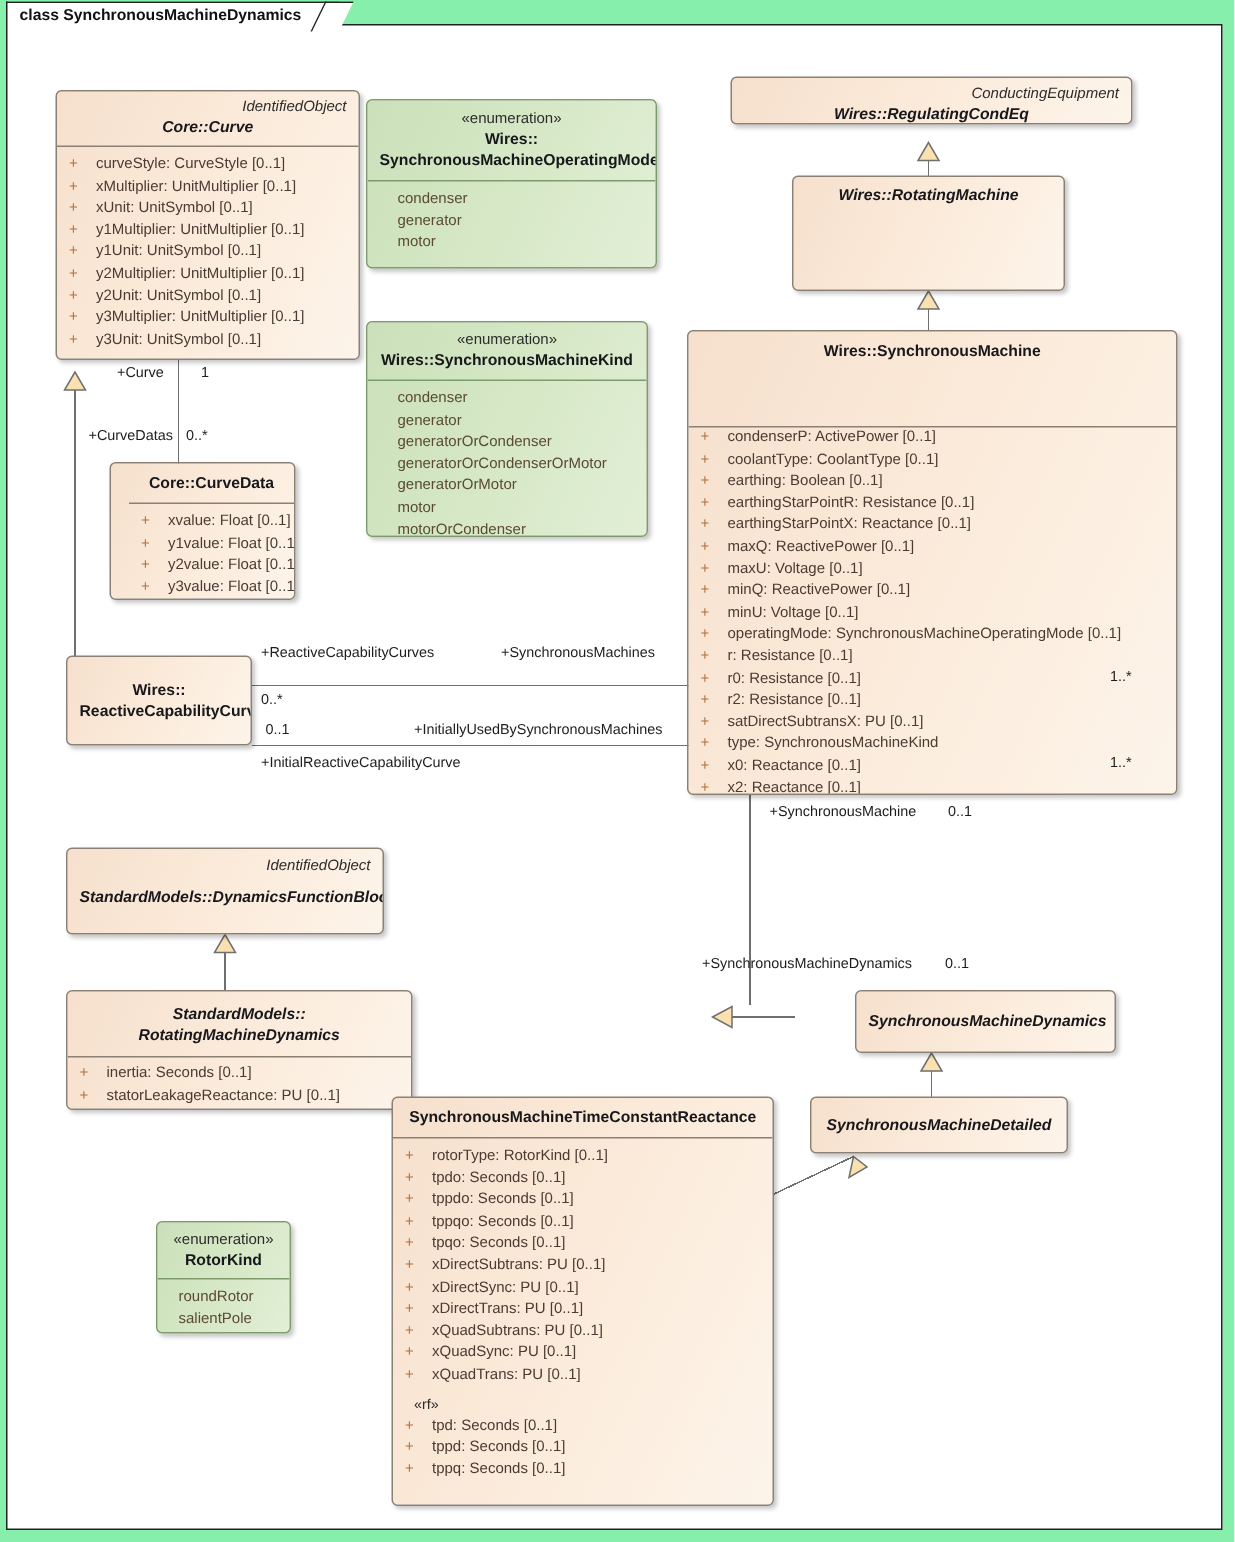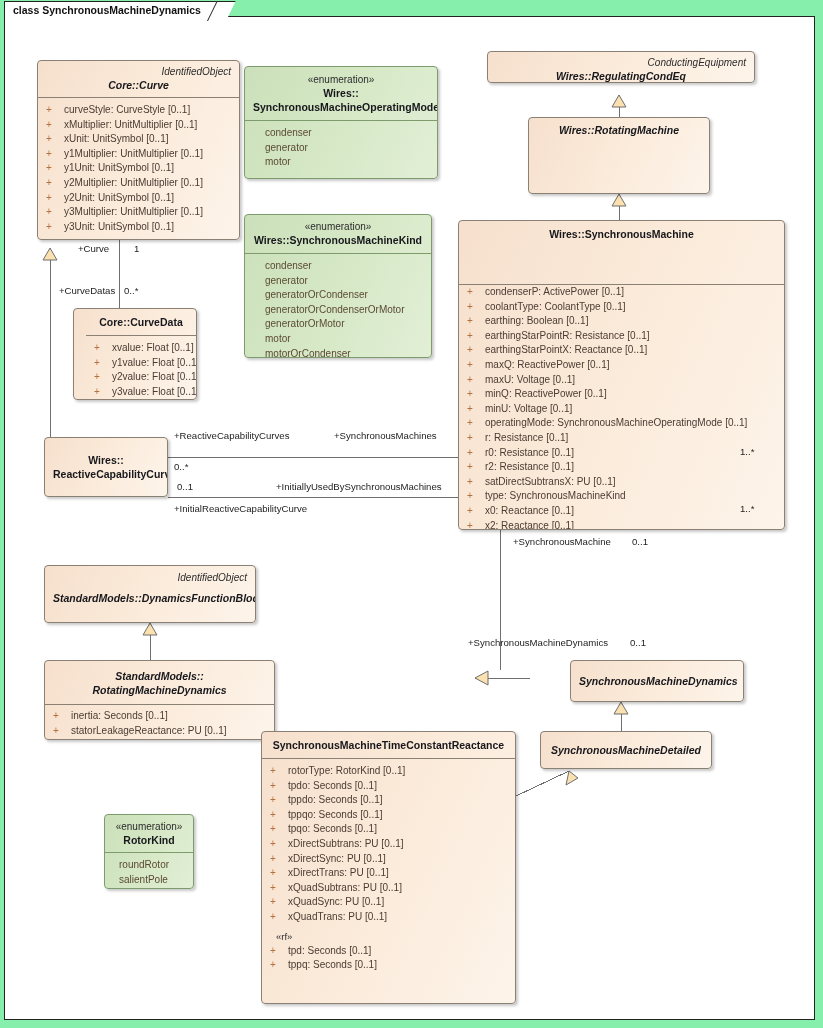--- a/index.html
+++ b/index.html
@@ -295,20 +295,21 @@
       <span class="attr"><span class="vis">+</span><span>tppqo: Seconds [0..1]</span></span>
       <span class="attr"><span class="vis">+</span><span>tpqo: Seconds [0..1]</span></span>
       <span class="attr"><span class="vis">+</span><span>xDirectSubtrans: PU [0..1]</span></span>
       <span class="attr"><span class="vis">+</span><span>xDirectSync: PU [0..1]</span></span>
       <span class="attr"><span class="vis">+</span><span>xDirectTrans: PU [0..1]</span></span>
       <span class="attr"><span class="vis">+</span><span>xQuadSubtrans: PU [0..1]</span></span>
       <span class="attr"><span class="vis">+</span><span>xQuadSync: PU [0..1]</span></span>
       <span class="attr"><span class="vis">+</span><span>xQuadTrans: PU [0..1]</span></span>
       <span class="rfmark">«rf»</span>
       <span class="attr"><span class="vis">+</span><span>tpd: Seconds [0..1]</span></span>
+      <span class="attr"><span class="vis">+</span><span>tppd: Seconds [0..1]</span></span>
       <span class="attr"><span class="vis">+</span><span>tppq: Seconds [0..1]</span></span>
     </div>
   </div>
 
   <span class="lbl" style="left:78px;top:243px;">+Curve</span>
   <span class="lbl" style="left:134px;top:243px;">1</span>
   <span class="lbl" style="left:59px;top:285px;">+CurveDatas</span>
   <span class="lbl" style="left:124px;top:285px;">0..*</span>
 
   <span class="lbl" style="left:174px;top:430px;">+ReactiveCapabilityCurves</span>

